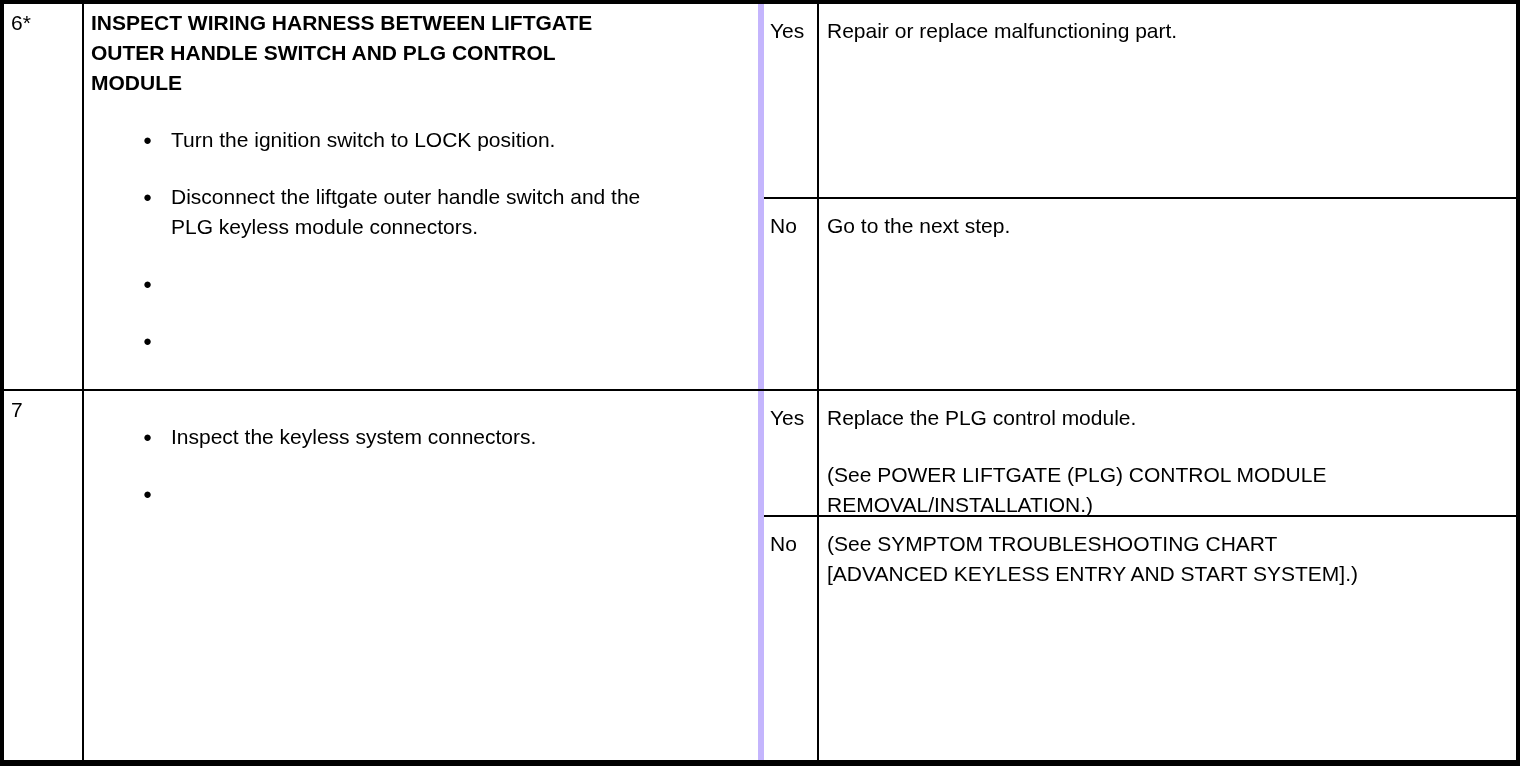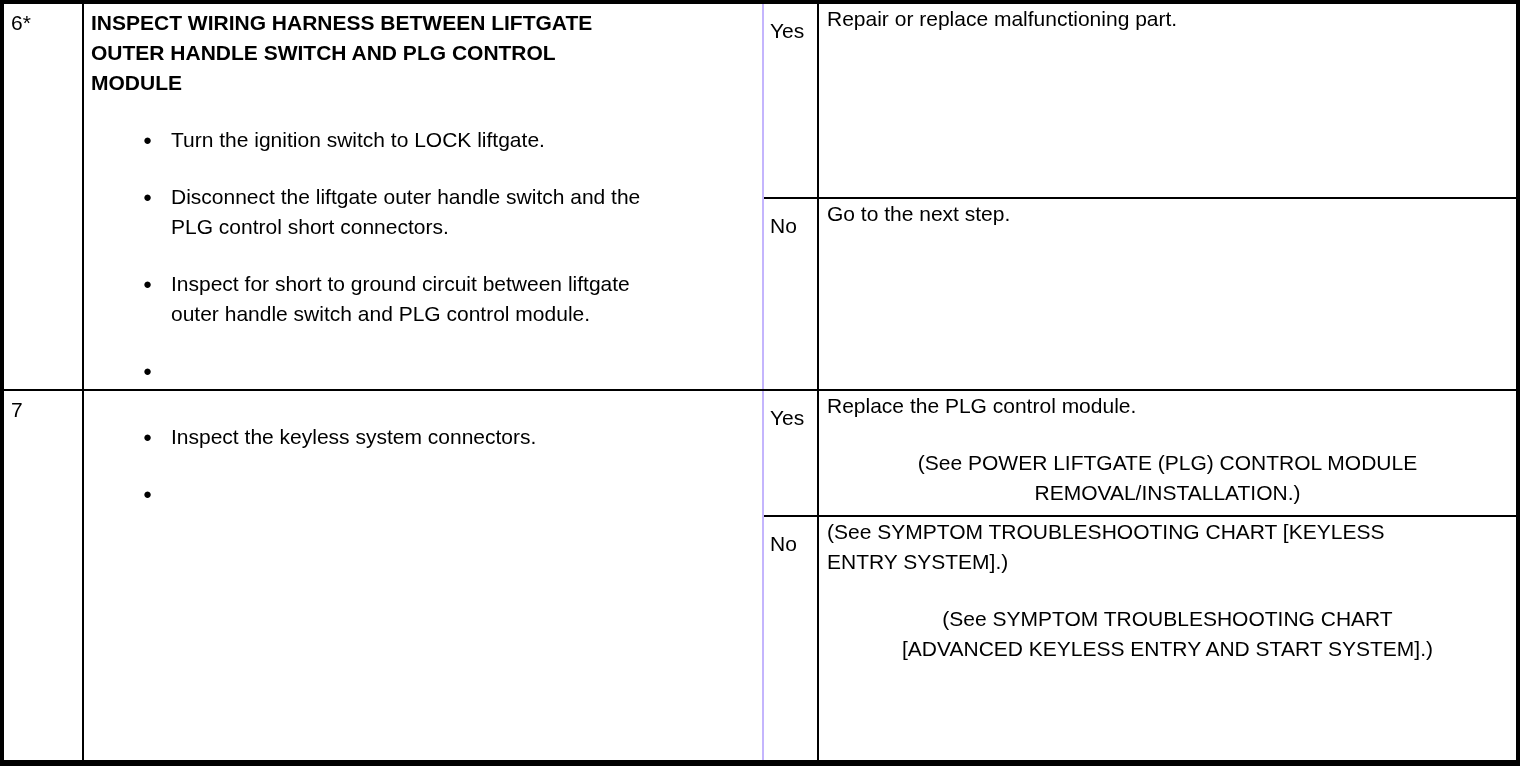--- a/index.html
+++ b/index.html
@@ -35,21 +35,21 @@
     box-sizing: border-box;
     overflow: hidden;
   }
   .step-cell {
     flex: 0 0 80px;
     border-right: 2px solid #000000;
     padding: 4px 4px 0 7px;
   }
   .proc-cell {
     flex: 0 0 680px;
-    border-right: 2px solid #c4b5fd;
+    border-right: 6px solid #c4b5fd;
     padding: 4px 8px 0 7px;
   }
   .proc-title {
     font-weight: bold;
     white-space: pre-line;
   }
   .bullet-item {
     display: flex;
     margin-top: 27px;
     padding-left: 52px;
@@ -80,54 +80,52 @@
   .trow.first .subrow.split { flex: 0 0 193px; }
   .trow.second .subrow.split { flex: 0 0 124px; }
   .yn-cell {
     flex: 0 0 55px;
     border-right: 2px solid #000000;
     padding: 12px 2px 0 6px;
   }
   .action-cell {
     flex: 1 1 auto;
     padding: 0 8px 0 8px;
+    margin-top: 12px;
   }
   .action-cell p {
     margin: 0;
     white-space: pre-line;
   }
   .action-cell p + p {
     margin-top: 27px;
-    text-align: center;
   }
 </style>
 </head>
 <body>
 
 <div class="page">
 
   <div class="trow first">
     <div class="cell step-cell">6*</div>
     <div class="cell proc-cell">
       <div class="proc-title">INSPECT WIRING HARNESS BETWEEN LIFTGATE
 OUTER HANDLE SWITCH AND PLG CONTROL
 MODULE</div>
       <div class="bullet-item">
         <span class="bullet">●</span>
-        <span class="bullet-text">Turn the ignition switch to LOCK liftgate.</span>
+        <span class="bullet-text">Turn the ignition switch to LOCK position.</span>
       </div>
       <div class="bullet-item">
         <span class="bullet">●</span>
         <span class="bullet-text">Disconnect the liftgate outer handle switch and the
-PLG control short connectors.</span>
+PLG keyless module connectors.</span>
       </div>
       <div class="bullet-item">
         <span class="bullet">●</span>
-        <span class="bullet-text">Inspect for short to ground circuit between liftgate
-outer handle switch and PLG control module.</span>
       </div>
       <div class="bullet-item">
         <span class="bullet">●</span>
       </div>
     </div>
     <div class="result-col">
       <div class="subrow split">
         <div class="cell yn-cell">Yes</div>
         <div class="cell action-cell">
           <p>Repair or replace malfunctioning part.</p>
@@ -158,22 +156,20 @@
         <div class="cell yn-cell">Yes</div>
         <div class="cell action-cell">
           <p>Replace the PLG control module.</p>
           <p>(See POWER LIFTGATE (PLG) CONTROL MODULE
 REMOVAL/INSTALLATION.)</p>
         </div>
       </div>
       <div class="subrow">
         <div class="cell yn-cell">No</div>
         <div class="cell action-cell">
-          <p>(See SYMPTOM TROUBLESHOOTING CHART [KEYLESS
-ENTRY SYSTEM].)</p>
           <p>(See SYMPTOM TROUBLESHOOTING CHART
 [ADVANCED KEYLESS ENTRY AND START SYSTEM].)</p>
         </div>
       </div>
     </div>
   </div>
 
 </div>
 
 </body></html>

